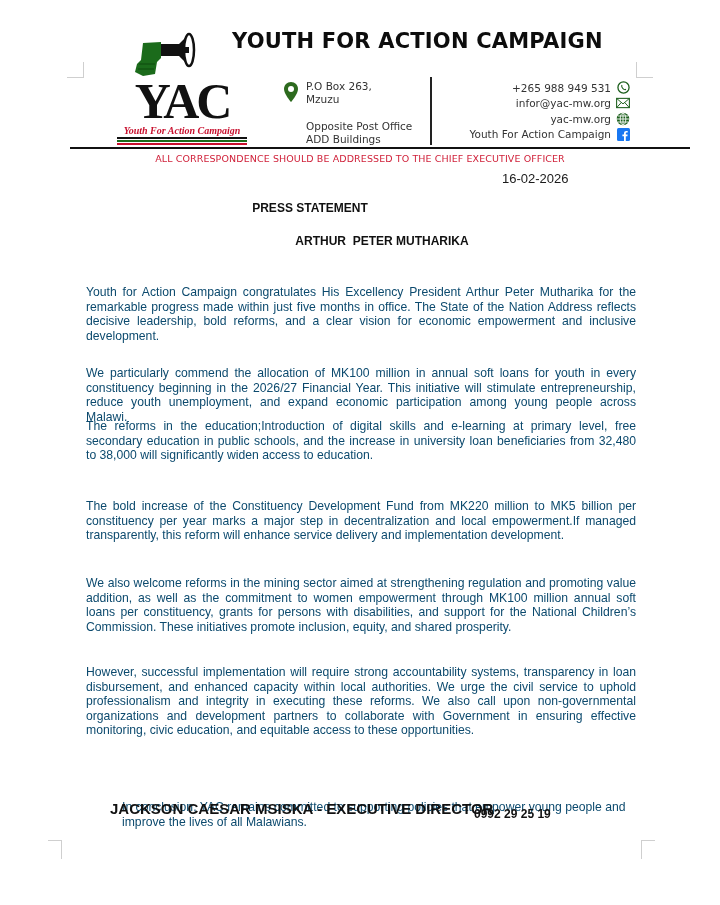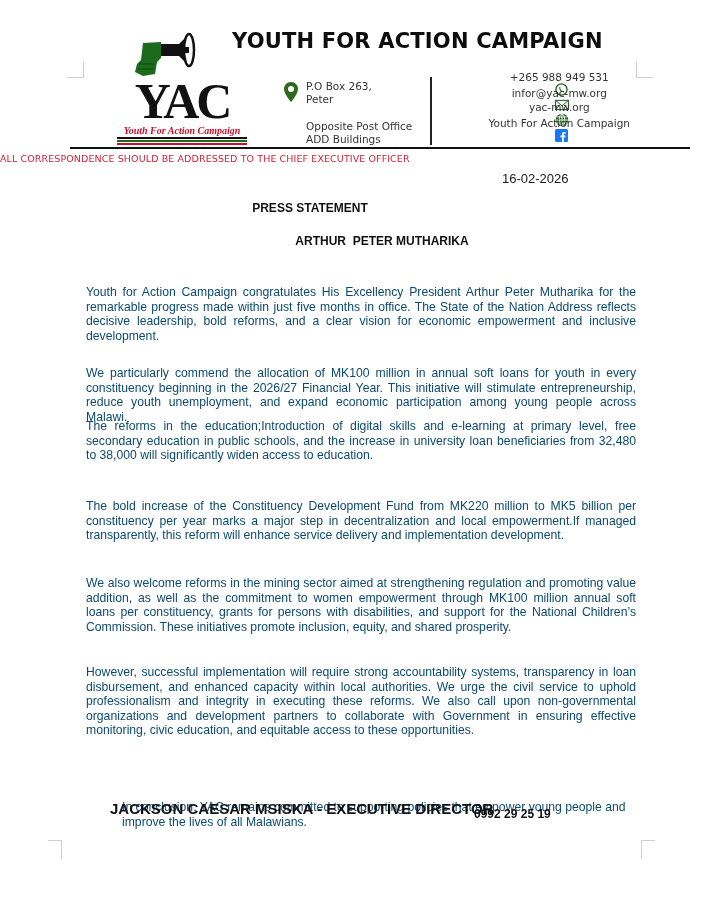--- a/index.html
+++ b/index.html
@@ -18,25 +18,25 @@
     .logo-stripes div { height: 2px; margin-bottom: 1px; }
 
     .org-title { left: 232px; top: 29px; font-family: "DejaVu Sans", sans-serif; font-weight: bold; font-size: 21px; letter-spacing: 0.2px; color: #0d0d0d; white-space: nowrap; }
 
     .addr { left: 284px; top: 80px; font-family: "DejaVu Sans", sans-serif; font-size: 10.5px; color: #333; line-height: 13px; }
     .addr .pin { position: absolute; left: 0; top: 2px; }
     .addr .line { position: absolute; left: 22px; white-space: nowrap; }
     .vdiv { left: 430px; top: 77px; width: 2px; height: 68px; background: #222; }
 
     .contacts { right: 90px; top: 80px; font-family: "DejaVu Sans", sans-serif; font-size: 10.5px; color: #333; }
-    .contact-row { height: 15.5px; display: flex; justify-content: flex-end; align-items: center; white-space: nowrap; flex-direction: column; }
+    .contact-row { height: 15.5px; display: flex; justify-content: flex-end; align-items: center; white-space: nowrap; }
     .contact-row .ic { width: 14px; height: 14px; margin-left: 5px; display: inline-flex; align-items: center; justify-content: center; }
 
     .hrule { left: 70px; top: 147px; width: 620px; height: 1.5px; background: #111; }
-    .correspondence { left: 0; width: 720px; top: 153px; text-align: left; font-family: "DejaVu Sans", sans-serif; font-size: 9.5px; color: #d0213a; letter-spacing: 0.1px; white-space: nowrap; }
+    .correspondence { left: 0; width: 720px; top: 153px; text-align: center; font-family: "DejaVu Sans", sans-serif; font-size: 9.5px; color: #d0213a; letter-spacing: 0.1px; white-space: nowrap; }
 
     .date { left: 502px; top: 171px; font-size: 13px; color: #1a1a1a; }
     .heading { left: 0; width: 720px; text-align: center; font-size: 12px; font-weight: bold; color: #111; }
     .h-press { top: 201px; left: -50px; }
     .h-title { top: 234px; line-height: 14px; }
 
     .body { left: 86px; width: 550px; font-size: 12.2px; line-height: 14.6px; color: #0c4a6e; }
     .body p { margin: 0; text-align: justify; }
     .p1 { top: 285px; }
     .p2 { top: 366px; }
@@ -78,21 +78,21 @@
 </div>
 
 <div class="abs org-title">YOUTH FOR ACTION CAMPAIGN</div>
 
 <div class="abs addr">
   <svg class="pin" width="14" height="20" viewBox="0 0 14 20">
     <path d="M7 0 C3 0 0 3 0 7 C0 12 7 20 7 20 C7 20 14 12 14 7 C14 3 11 0 7 0 Z" fill="#2d6a1e"></path>
     <circle cx="7" cy="7" r="3" fill="#fff"></circle>
   </svg>
   <div class="line" style="top:0;">P.O Box 263,</div>
-  <div class="line" style="top:13px;">Peter</div>
+  <div class="line" style="top:13px;">Mzuzu</div>
   <div class="line" style="top:40px;">Opposite Post Office</div>
   <div class="line" style="top:53px;text-align:right;">ADD Buildings</div>
 </div>
 
 <div class="abs vdiv"></div>
 
 <div class="abs contacts">
   <div class="contact-row">
     <span>+265 988 949 531</span>
     <span class="ic">

